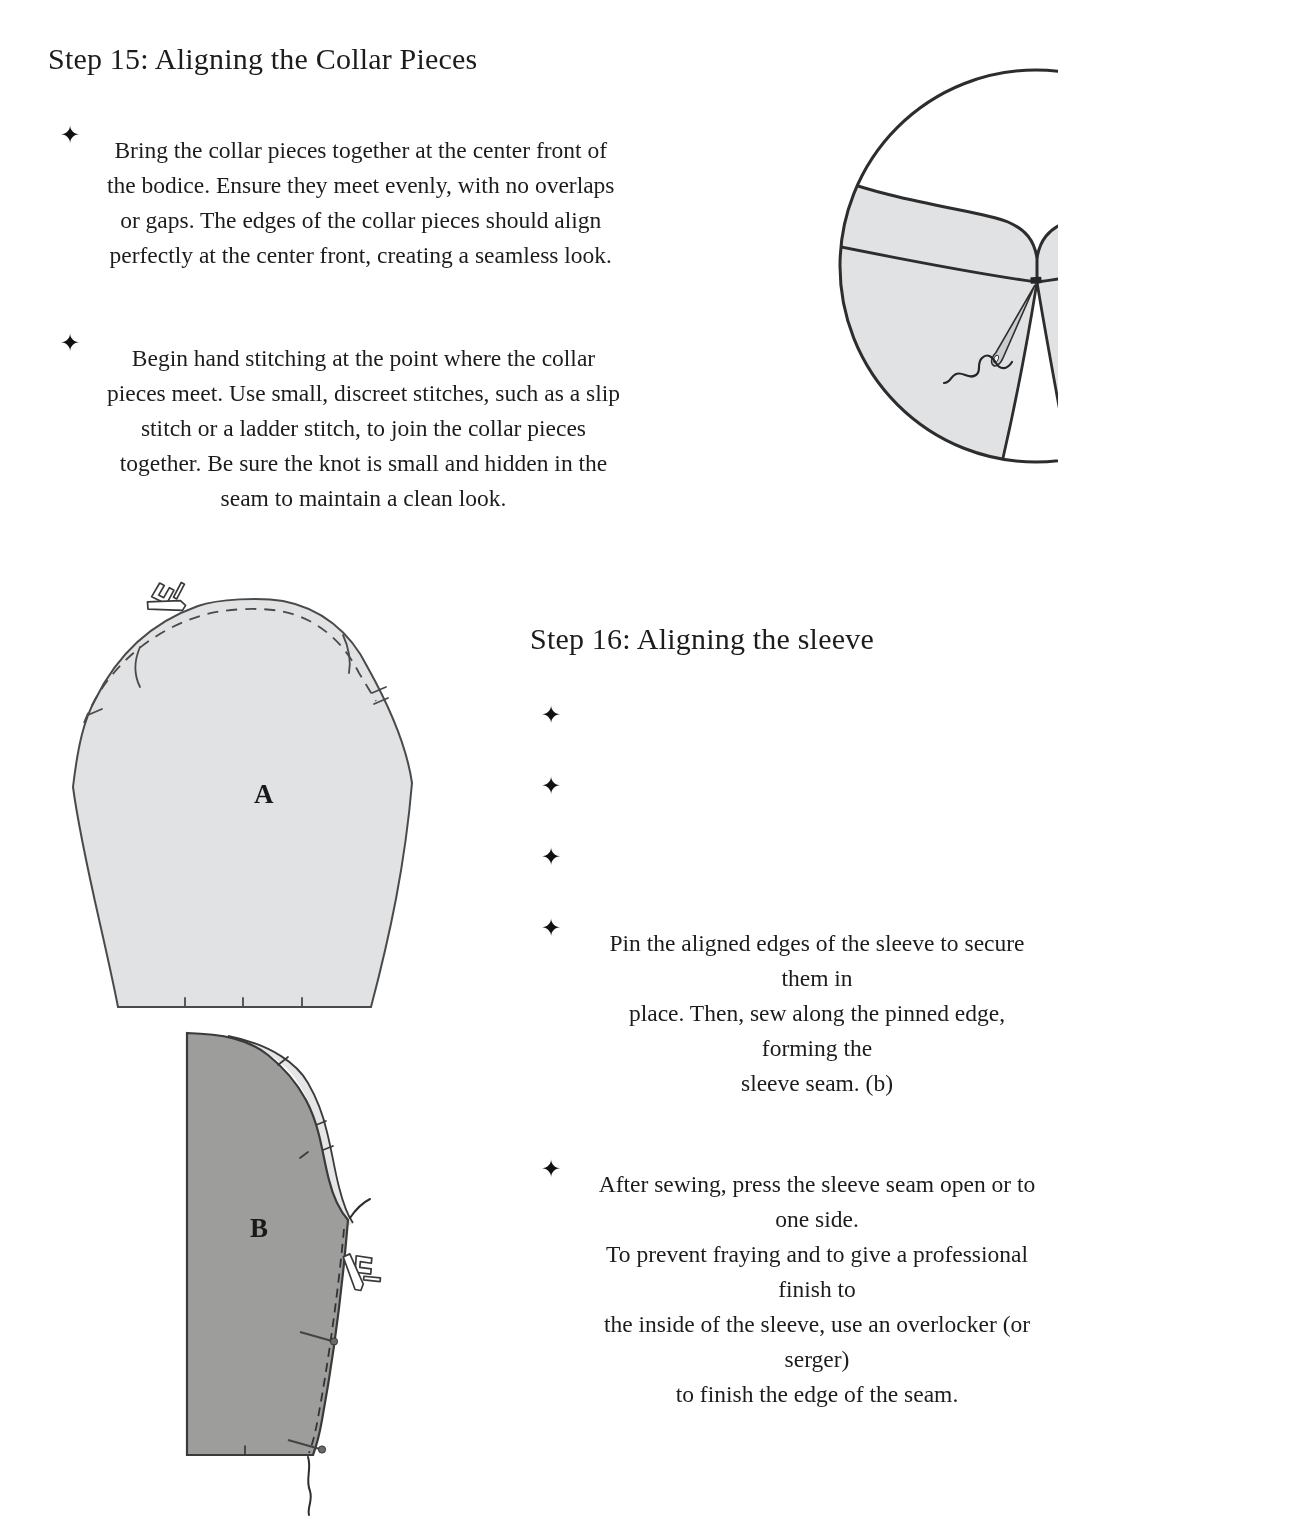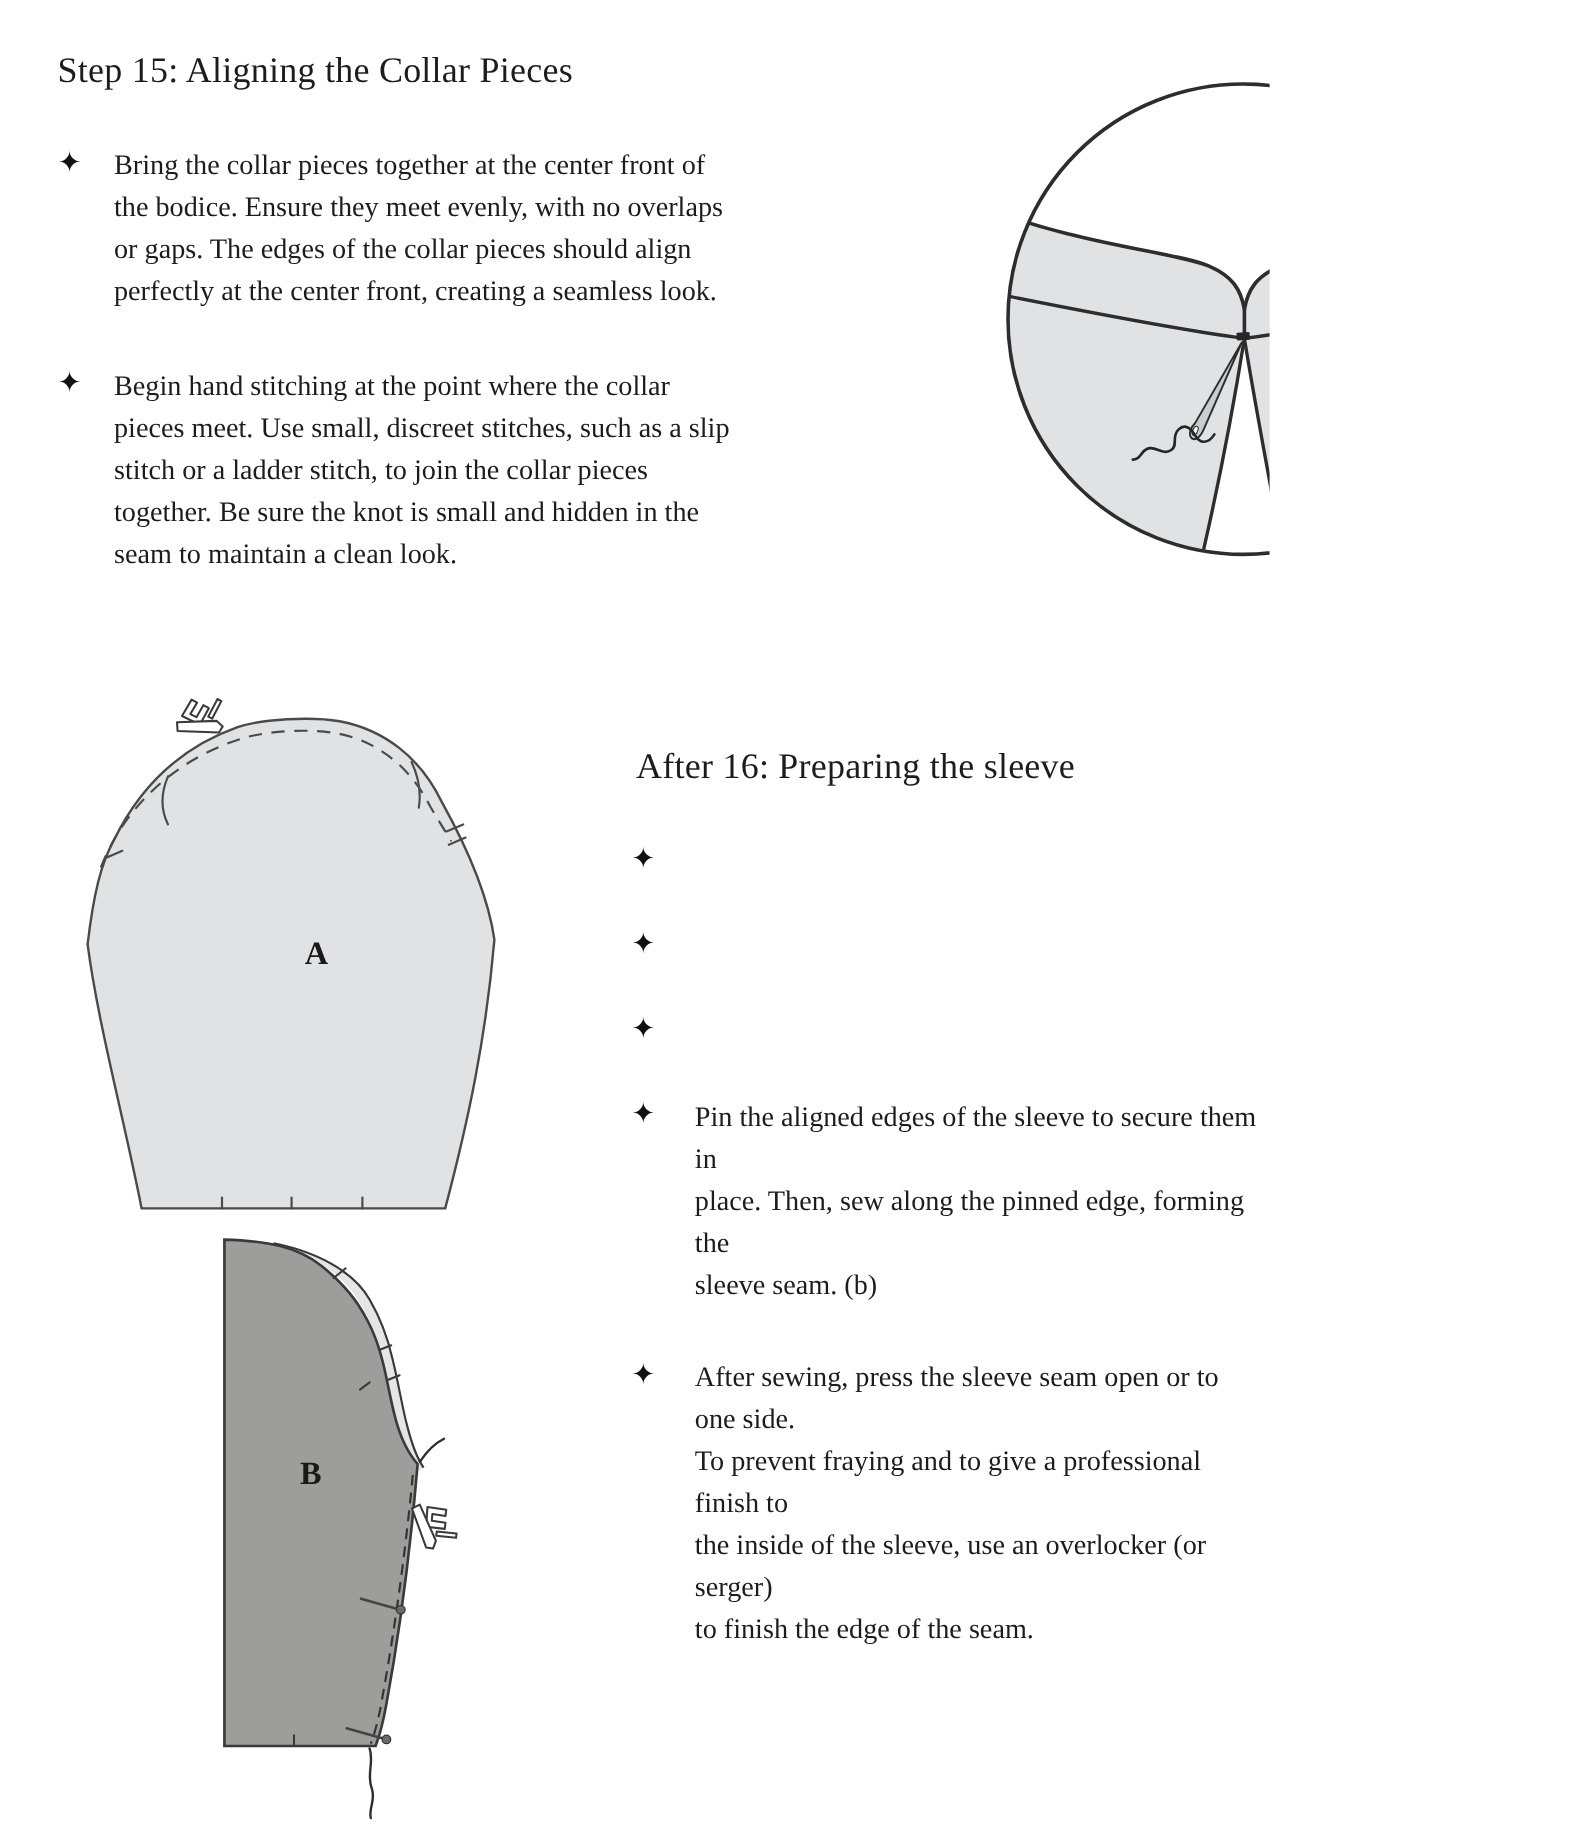--- a/index.html
+++ b/index.html
@@ -1,29 +1,29 @@
 <!DOCTYPE html>
 <html><head>
 <meta charset="utf-8">
 <style>
   html,body{margin:0;padding:0;background:#ffffff;}
   .page{position:relative;width:1058px;height:1532px;background:#ffffff;
-        font-family:"Liberation Serif",serif;color:#1c1c1c;overflow:hidden;}
+        font-family:"Liberation Serif",serif;color:#1c1c1c;overflow:hidden;text-align:center;}
   .title{position:absolute;font-size:30px;font-weight:400;letter-spacing:.2px;white-space:nowrap;}
   #t15{left:48px;top:42px;}
   #t16{left:530px;top:622px;}
   ul.bullets{position:absolute;list-style:none;margin:0;padding:0;}
   #b15{left:48px;top:118px;}
   #b16{left:526px;top:698px;}
   ul.bullets li{display:flex;align-items:flex-start;margin:0 0 38px 0;}
   #b16 li{margin-bottom:36px;}
   .star{flex:0 0 44px;width:44px;font-family:"DejaVu Sans",sans-serif;
         font-size:24px;line-height:35px;color:#111;}
   #b16 .star{flex:0 0 50px;width:50px;}
-  .btxt{margin:3px;font-size:23.5px;line-height:35px;white-space:pre-line;}
+  .btxt{margin:15px;font-size:23.5px;line-height:35px;white-space:pre-line;}
   .fig{position:absolute;}
   #fig-collar{left:826px;top:58px;}
   #fig-sleeveA{left:58px;top:573px;}
   #fig-sleeveB{left:148px;top:1025px;}
   svg text.plabel{font-family:"Liberation Serif",serif;font-weight:bold;font-size:27px;fill:#191919;}
 </style>
 </head>
 <body>
 
 <div class="page">
@@ -41,21 +41,21 @@
     <li>
       <span class="star">✦</span>
       <p class="btxt">Begin hand stitching at the point where the collar
 pieces meet. Use small, discreet stitches, such as a slip
 stitch or a ladder stitch, to join the collar pieces
 together. Be sure the knot is small and hidden in the
 seam to maintain a clean look.</p>
     </li>
   </ul>
 
-  <div class="title" id="t16">After 16: Preparing the sleeve</div>
+  <div class="title" id="t16">Step 16: Aligning the sleeve</div>
 
   <ul class="bullets" id="b16">
     <li>
       <span class="star">✦</span>
     </li>
     <li>
       <span class="star">✦</span>
     </li>
     <li>
       <span class="star">✦</span>

